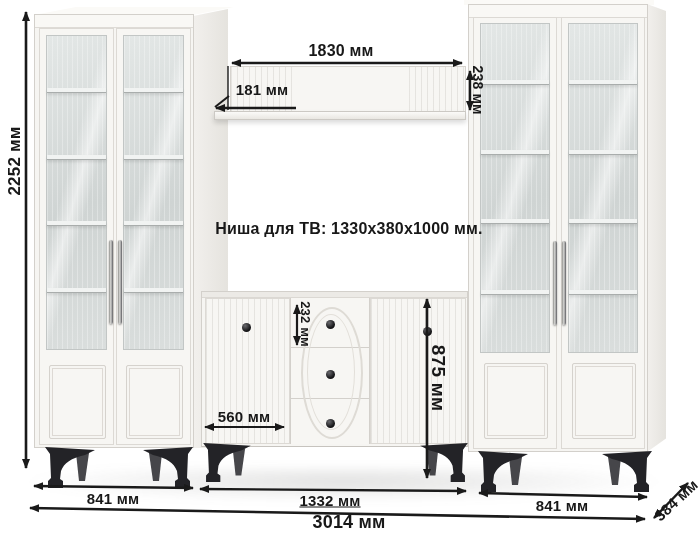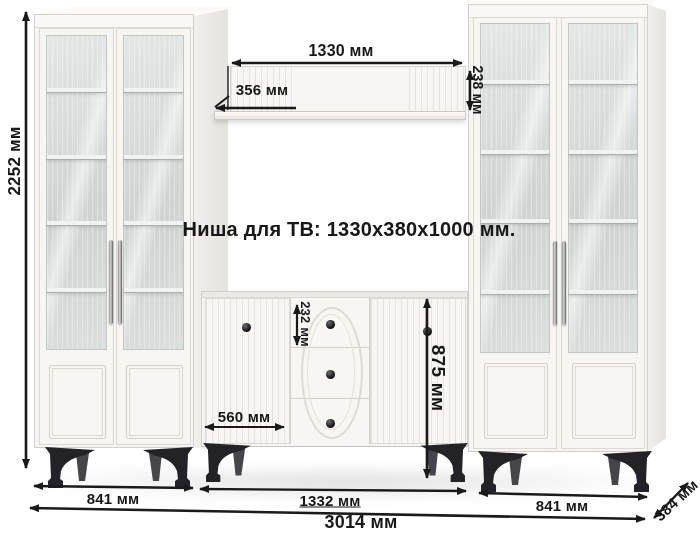--- a/index.html
+++ b/index.html
@@ -208,26 +208,26 @@
       <line x1="205" y1="427" x2="284" y2="427" marker-start="url(#aS)" marker-end="url(#aE)" stroke-width="2.2"></line>
       <line x1="34" y1="486" x2="193" y2="488" marker-start="url(#aS)" marker-end="url(#aE)"></line>
       <line x1="200" y1="489" x2="466" y2="491" marker-start="url(#aS)" marker-end="url(#aE)"></line>
       <line x1="479" y1="493" x2="647" y2="497" marker-start="url(#aS)" marker-end="url(#aE)"></line>
       <line x1="30" y1="508" x2="645" y2="519" marker-start="url(#aS)" marker-end="url(#aE)" stroke-width="2.6"></line>
       <line x1="654" y1="518" x2="688" y2="483" marker-start="url(#aS)" marker-end="url(#aE)"></line>
     </g>
   </svg>
 
   <div class="dim r-ccw" style="left:15px;top:161px;font-size:17px;">2252 мм</div>
-  <div class="dim" style="left:341px;top:51px;font-size:16px;">1330 мм</div>
-  <div class="dim" style="left:262px;top:89px;font-size:15px;">356 мм</div>
+  <div class="dim" style="left:341px;top:51px;font-size:16px;">1830 мм</div>
+  <div class="dim" style="left:262px;top:89px;font-size:15px;">181 мм</div>
   <div class="dim r-cw" style="left:478px;top:90px;font-size:14px;">238 мм</div>
-  <div class="dim" style="left:349px;top:229px;font-size:20px;">Ниша для ТВ: 1330x380x1000 мм.</div>
+  <div class="dim" style="left:349px;top:229px;font-size:16px;">Ниша для ТВ: 1330x380x1000 мм.</div>
   <div class="dim r-cw" style="left:305px;top:324px;font-size:13px;">232 мм</div>
   <div class="dim r-cw" style="left:438px;top:378px;font-size:19px;">875 мм</div>
   <div class="dim" style="left:244px;top:416px;font-size:15px;">560 мм</div>
   <div class="dim" style="left:113px;top:498px;font-size:15px;">841 мм</div>
   <div class="dim" style="left:330px;top:500px;font-size:15px;text-decoration:underline;">1332 мм</div>
   <div class="dim" style="left:562px;top:505px;font-size:15px;">841 мм</div>
-  <div class="dim" style="left:361px;top:522px;font-size:18px;">3014 мм</div>
+  <div class="dim" style="left:349px;top:522px;font-size:18px;">3014 мм</div>
   <div class="dim r-diag" style="left:676px;top:500px;font-size:15px;">384 мм</div>
 
 </div>
 
 </body></html>

